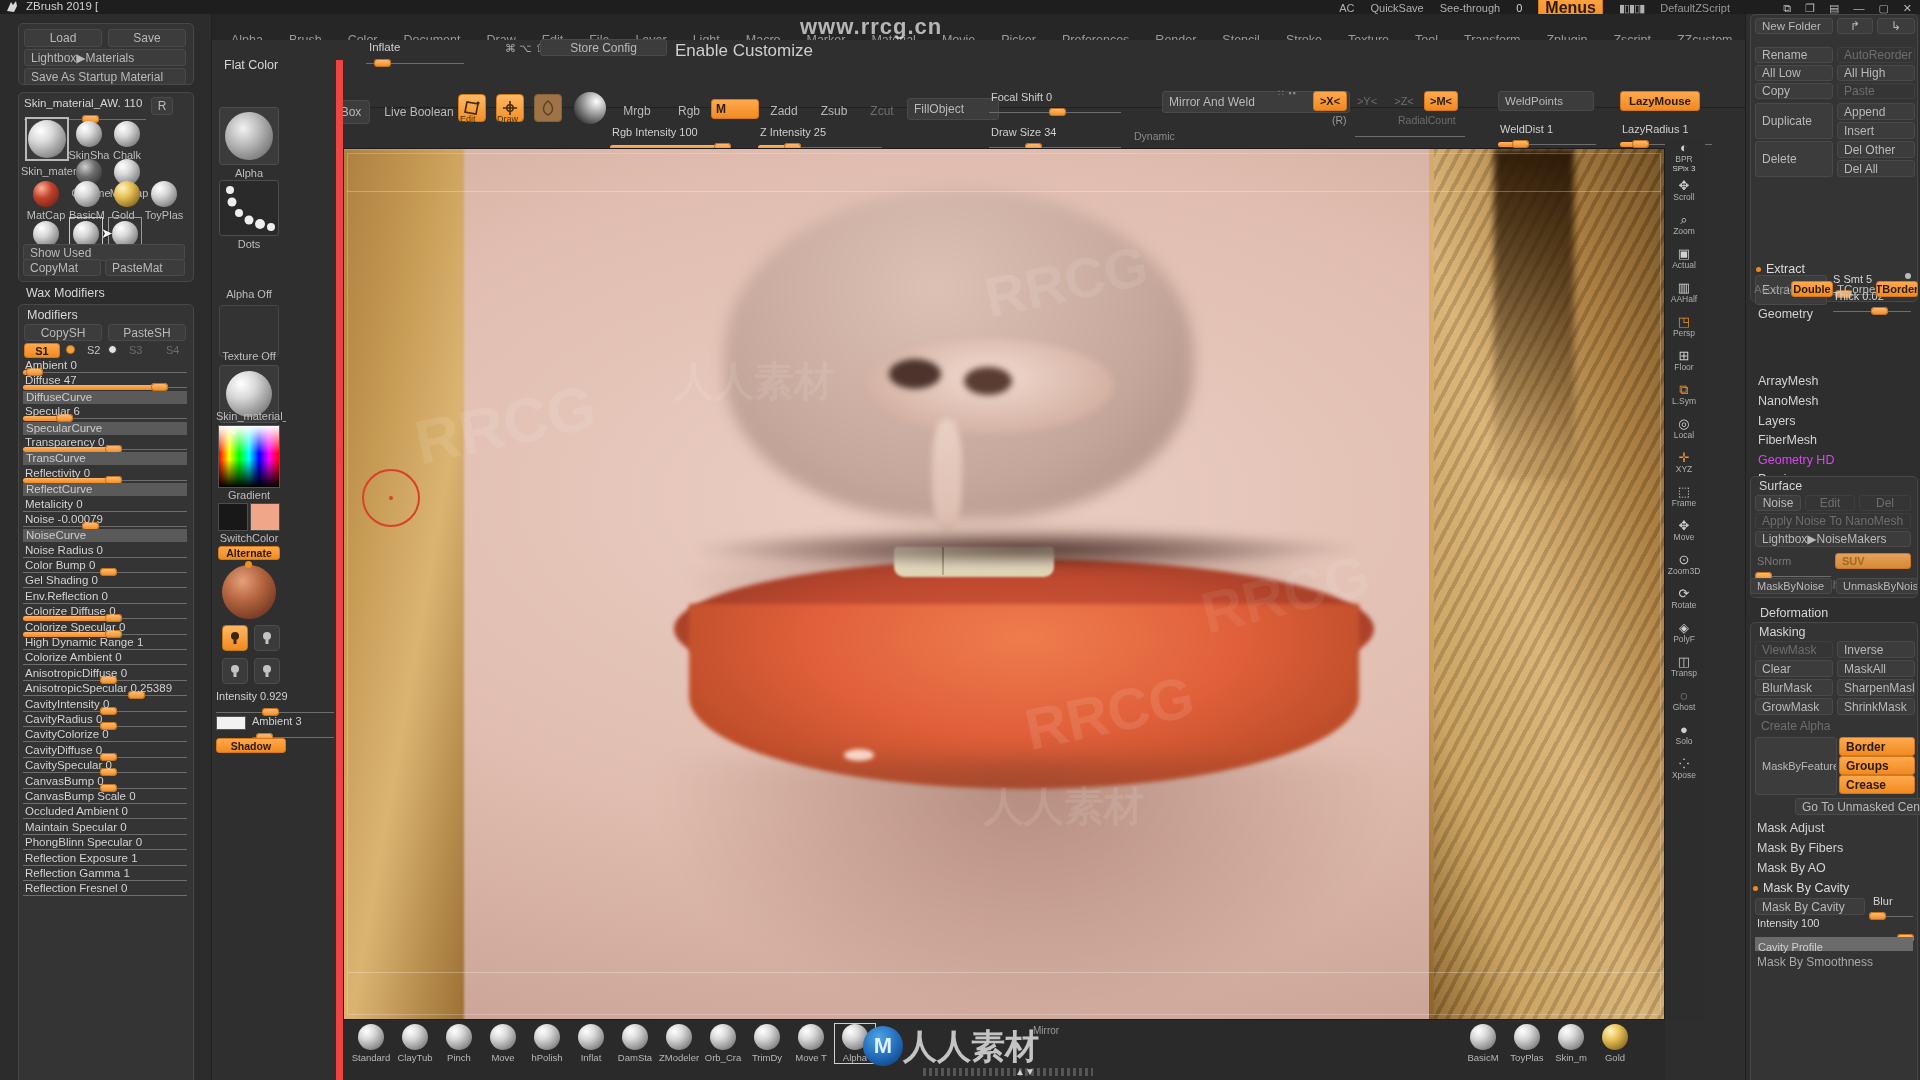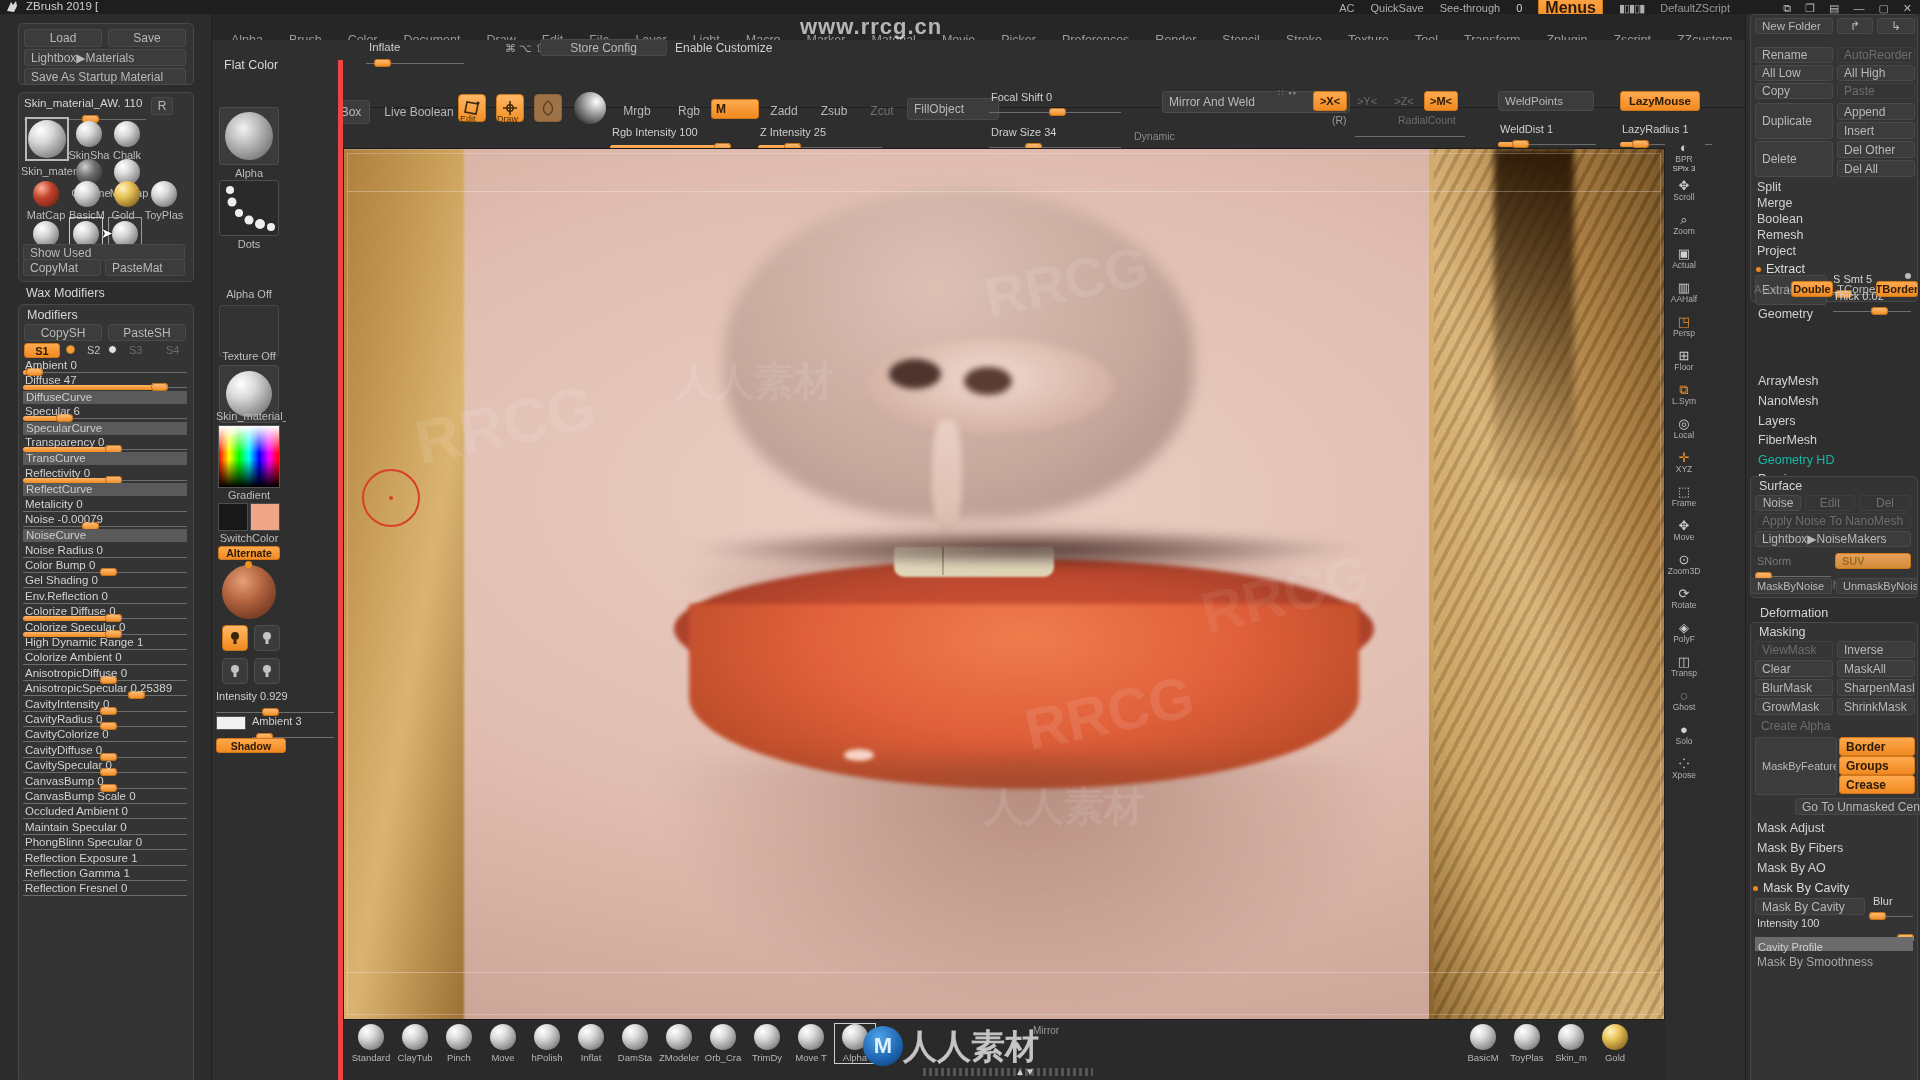--- a/index.html
+++ b/index.html
@@ -51,21 +51,21 @@
   
   .canvas { position:absolute; left:343px; top:148px; width:1322px; height:872px;
      background:#d6b8ac; overflow:hidden; border:1px solid #1c1c1c;}
 
   
   .leftbar { position:absolute; left:0; top:14px; width:212px; height:1066px; background:#2c2c2c;
      border-right:1px solid #1f1f1f; overflow:hidden; }
 
   
   .midshelf { position:absolute; left:212px; top:60px; width:131px; height:1020px; background:#2f2f2f;
-      border-right:5px solid #ef4444; }
+      border-right:7px solid #ef4444; }
 
   
   .rightbar { position:absolute; right:0; top:14px; width:175px; height:1066px; background:#2e2e2e;
      border-left:1px solid #1f1f1f; overflow:hidden; }
 
   
   .vstrip { position:absolute; left:1665px; top:140px; width:40px; height:880px; background:#2d2d2d; }
   .vtool { width:38px; height:34px; display:flex; flex-direction:column; align-items:center;
     justify-content:center; font-size:8.5px; color:#b0b0b0; }
   .vtool .gi { font-size:13px; color:#d0d0d0; line-height:12px; }
@@ -145,21 +145,21 @@
   <div class="wm" style="left:800px; top:14px; font-size:22px; color:rgba(255,255,255,0.66); letter-spacing:1px;">www.rrcg.cn</div>
 
   <div class="toolbar">
     <div style="position:absolute;left:369px;top:1px;font-size:11.5px;color:#cfcfcf;">Inflate</div>
     <div class="slider" style="position:absolute;left:366px;top:12px;width:98px;">
       <div class="strack"></div>
         <div class="sknob" style="left:8px;"></div>
     </div>
     <div style="position:absolute;left:505px;top:2px;font-size:11px;color:#a9a9a9;">⌘ ⌥ ⇧ Z</div>
     <div class="btn lbl-center" style="position:absolute;left:540px;top:-1px;width:127px;height:17px;">Store Config</div>
-    <div style="position:absolute;left:675px;top:1px;font-size:12px;color:#cfcfcf;">Enable Customize</div>
+    <div style="position:absolute;left:675px;top:1px;font-size:17px;color:#cfcfcf;">Enable Customize</div>
 
     <div class="btn lbl-center" style="position:absolute;left:231px;top:60px;width:64px;height:24px;">Home Page</div>
     <div class="btn lbl-center" style="position:absolute;left:306px;top:60px;width:64px;height:24px;">LightBox</div>
     <div class="btn lbl-center" style="position:absolute;left:380px;top:60px;width:78px;height:24px;background:transparent;border-color:transparent;">Live Boolean</div>
 
     <div class="tile on" style="position:absolute;left:458px;top:54px;">
       <svg width="20" height="20" viewBox="0 0 20 20">
           <path d="M3 14 L5 4 L16 6 L14 16 Z" fill="none" stroke="#402a08" stroke-width="1.6"></path>
           <circle cx="16" cy="5" r="1.6" fill="#402a08"></circle>
         </svg>
@@ -827,27 +827,20 @@
       <div class="btn dim" style="position:absolute;left:86px;top:68px;width:78px;height:16px;">Paste</div>
 
       <div class="btn" style="position:absolute;left:4px;top:88px;width:78px;height:36px;justify-content:flex-start;">Duplicate</div>
       <div class="btn" style="position:absolute;left:86px;top:88px;width:78px;height:17px;">Append</div>
       <div class="btn" style="position:absolute;left:86px;top:107px;width:78px;height:17px;">Insert</div>
 
       <div class="btn" style="position:absolute;left:4px;top:126px;width:78px;height:36px;justify-content:flex-start;">Delete</div>
       <div class="btn" style="position:absolute;left:86px;top:126px;width:78px;height:17px;">Del Other</div>
       <div class="btn" style="position:absolute;left:86px;top:145px;width:78px;height:17px;">Del All</div>
 
-      <div id="right-ops" style="position:absolute;left:4px;top:164px;width:160px;">
-          <div style="height: 16px; font-size: 12.5px; color: rgb(210, 210, 210); display: flex; align-items: center; padding-left: 2px;">Split</div>
-          <div style="height: 16px; font-size: 12.5px; color: rgb(210, 210, 210); display: flex; align-items: center; padding-left: 2px;">Merge</div>
-          <div style="height: 16px; font-size: 12.5px; color: rgb(210, 210, 210); display: flex; align-items: center; padding-left: 2px;">Boolean</div>
-          <div style="height: 16px; font-size: 12.5px; color: rgb(210, 210, 210); display: flex; align-items: center; padding-left: 2px;">Remesh</div>
-          <div style="height: 16px; font-size: 12.5px; color: rgb(210, 210, 210); display: flex; align-items: center; padding-left: 2px;">Project</div>
-        </div>
 
       <div style="position:absolute;left:5px;top:247px;display:flex;align-items:center;gap:5px;">
         <span style="width:5px;height:5px;border-radius:50%;background:#ef8a1e;display:inline-block;"></span>
         <span style="font-size:12.5px;color:#dcdcdc;">Extract</span>
       </div>
       <div class="btn" style="position:absolute;left:4px;top:260px;width:72px;height:30px;justify-content:flex-start;">Extract</div>
       <div style="position:absolute;left:82px;top:258px;font-size:11px;color:#d6d6d6;">
         <span>S Smt</span> <span>5</span>
       </div>
       <div class="slider" style="position:absolute;left:82px;top:268px;width:78px;">
@@ -868,21 +861,21 @@
     <div class="btn on lbl-center" style="position:absolute;left:45px;top:267px;width:42px;height:16px;font-size:11px;">Double</div>
     <div style="position:absolute;left:91px;top:269px;font-size:11.5px;color:#c0c0c0;">TCorner</div>
     <div class="btn on lbl-center" style="position:absolute;left:130px;top:267px;width:42px;height:16px;font-size:11px;">TBorder</div>
 
     <div id="right-sections" style="position:absolute;left:0px;top:290px;width:175px;">
         <div style="height: 19.6px; font-size: 12.5px; color: rgb(210, 210, 210); display: flex; align-items: center; padding-left: 12px;">Geometry</div>
         <div style="height: 19.6px; font-size: 12.5px; color: rgb(210, 210, 210); display: flex; align-items: center; padding-left: 12px; margin-top: 48px;">ArrayMesh</div>
         <div style="height: 19.6px; font-size: 12.5px; color: rgb(210, 210, 210); display: flex; align-items: center; padding-left: 12px;">NanoMesh</div>
         <div style="height: 19.6px; font-size: 12.5px; color: rgb(210, 210, 210); display: flex; align-items: center; padding-left: 12px;">Layers</div>
         <div style="height: 19.6px; font-size: 12.5px; color: rgb(210, 210, 210); display: flex; align-items: center; padding-left: 12px;">FiberMesh</div>
-        <div style="height: 19.6px; font-size: 12.5px; color: #14b8a6; display: flex; align-items: center; padding-left: 12px;">Geometry HD</div>
+        <div style="height: 19.6px; font-size: 12.5px; color: #d946ef; display: flex; align-items: center; padding-left: 12px;">Geometry HD</div>
         <div style="height: 19.6px; font-size: 12.5px; color: rgb(210, 210, 210); display: flex; align-items: center; padding-left: 12px;">Preview</div>
       </div>
 
     <div class="panel" style="position:absolute;left:4px;top:462px;width:168px;height:122px;">
       <div class="grp-title" style="position:absolute;left:2px;top:2px;">Surface</div>
       <div class="btn lbl-center" style="position:absolute;left:4px;top:18px;width:46px;height:16px;">Noise</div>
       <div class="btn dim lbl-center" style="position:absolute;left:54px;top:18px;width:50px;height:16px;">Edit</div>
       <div class="btn dim lbl-center" style="position:absolute;left:108px;top:18px;width:52px;height:16px;">Del</div>
       <div class="btn dim" style="position:absolute;left:4px;top:36px;width:156px;height:16px;">Apply Noise To NanoMesh</div>
       <div class="btn" style="position:absolute;left:4px;top:54px;width:156px;height:16px;">Lightbox▶NoiseMakers</div>

